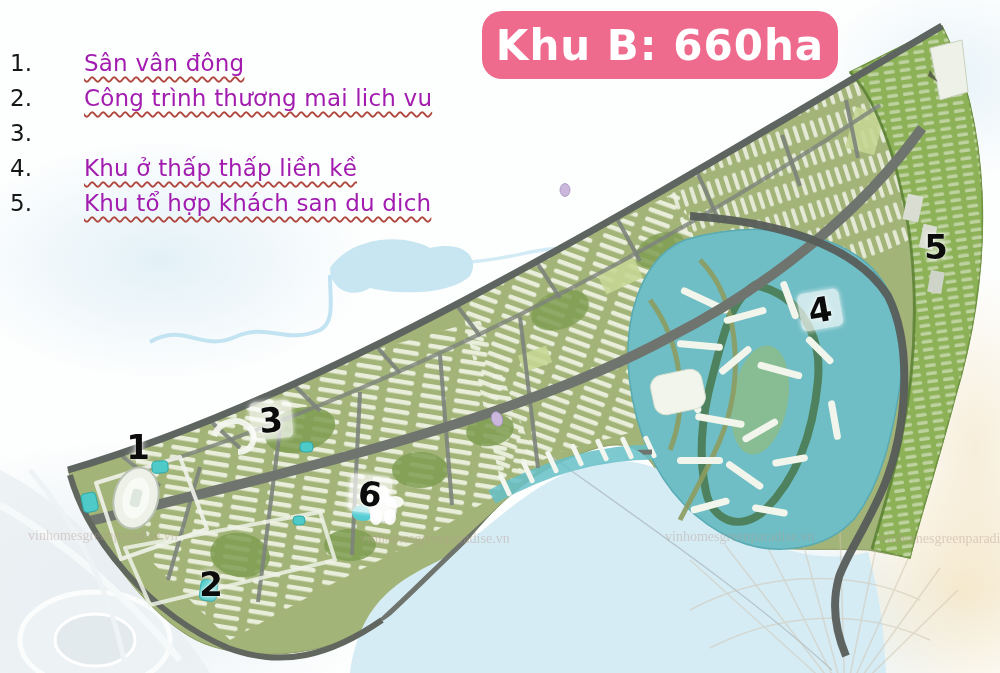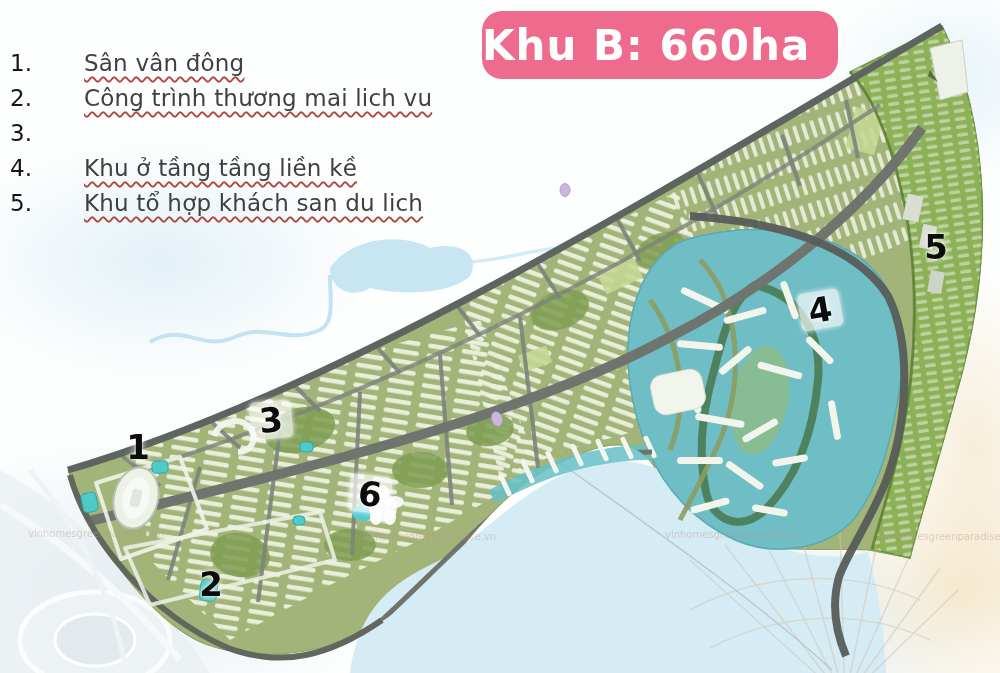--- a/index.html
+++ b/index.html
@@ -4,46 +4,46 @@
 <style>
   html,body{margin:0;padding:0;}
   body{font-family:"DejaVu Sans","Liberation Sans",sans-serif;background:#ffffff;}
   #canvas{position:relative;width:1000px;height:673px;overflow:hidden;background:#fdfdfd;}
   #map-svg{position:absolute;left:0;top:0;}
 
   
   .legend{position:absolute;left:10px;top:50px;z-index:5;}
   .legend-row{display:flex;align-items:baseline;margin-bottom:9px;}
   .legend-num{width:74px;font-size:23px;color:#161616;}
-  .legend-label{font-size:23px;color:#404040;letter-spacing:.2px;
+  .legend-label{font-size:23px;color:#a21caf;letter-spacing:.2px;
     text-decoration-line:underline;text-decoration-style:wavy;
     text-decoration-color:#b0473e;text-decoration-thickness:2px;
     text-underline-offset:5px;}
 
   
   .banner{position:absolute;left:482px;top:11px;width:356px;height:68px;
     background:#ef6b8e;border-radius:20px;display:flex;align-items:center;
-    justify-content:flex-start;z-index:6;}
+    justify-content:center;z-index:6;}
   .banner-text{color:#ffffff;font-size:42px;font-weight:700;letter-spacing:1px;}
 
   
   .marker{position:absolute;transform:translate(-50%,-50%);z-index:4;
     font-size:34px;font-weight:700;color:#0c0c0c;line-height:1;
     text-shadow:0 0 6px rgba(255,255,255,.95),0 0 2px rgba(255,255,255,.9);}
   .marker.plate{background:rgba(255,255,255,.66);padding:2px 9px;border-radius:6px;
     box-shadow:0 0 5px rgba(255,255,255,.8);}
   .m1{left:138px;top:447px;}
   .m2{left:211px;top:584px;}
   .m3{left:271px;top:420px;transform:translate(-50%,-50%) rotate(-5deg);}
   .m4{left:820px;top:310px;transform:translate(-50%,-50%) rotate(-10deg);}
   .m5{left:936px;top:247px;}
   .m6{left:370px;top:494px;transform:translate(-50%,-50%) rotate(6deg);}
 
   
-  .wm{position:absolute;font-size:10px;color:rgba(182,156,144,.42);z-index:3;white-space:nowrap;}
+  .wm{position:absolute;font-size:14px;color:rgba(182,156,144,.42);z-index:3;white-space:nowrap;font-family:Liberation Serif, serif;}
   .wm1{left:28px;top:528px;}
   .wm2{left:360px;top:531px;}
   .wm3{left:665px;top:529px;}
   .wm4{left:880px;top:531px;}
 </style>
 </head>
 <body>
 
 <div id="canvas">
 
@@ -261,25 +261,25 @@
     </div>
     <div class="legend-row">
       <span class="legend-num">2.</span>
       <span class="legend-label">Công trình thương mai lich vu</span>
     </div>
     <div class="legend-row">
       <span class="legend-num">3.</span>
     </div>
     <div class="legend-row">
       <span class="legend-num">4.</span>
-      <span class="legend-label">Khu ở tầng tầng liền kề</span>
+      <span class="legend-label">Khu ở thấp thấp liền kề</span>
     </div>
     <div class="legend-row">
       <span class="legend-num">5.</span>
-      <span class="legend-label">Khu tổ hợp khách san du lich</span>
+      <span class="legend-label">Khu tổ hợp khách san du dich</span>
     </div>
   </div>
 
   <div class="banner">
     <span class="banner-text">Khu B: 660ha</span>
   </div>
 
   <div class="marker m1">1</div>
   <div class="marker m2">2</div>
   <div class="marker m3 plate">3</div>

